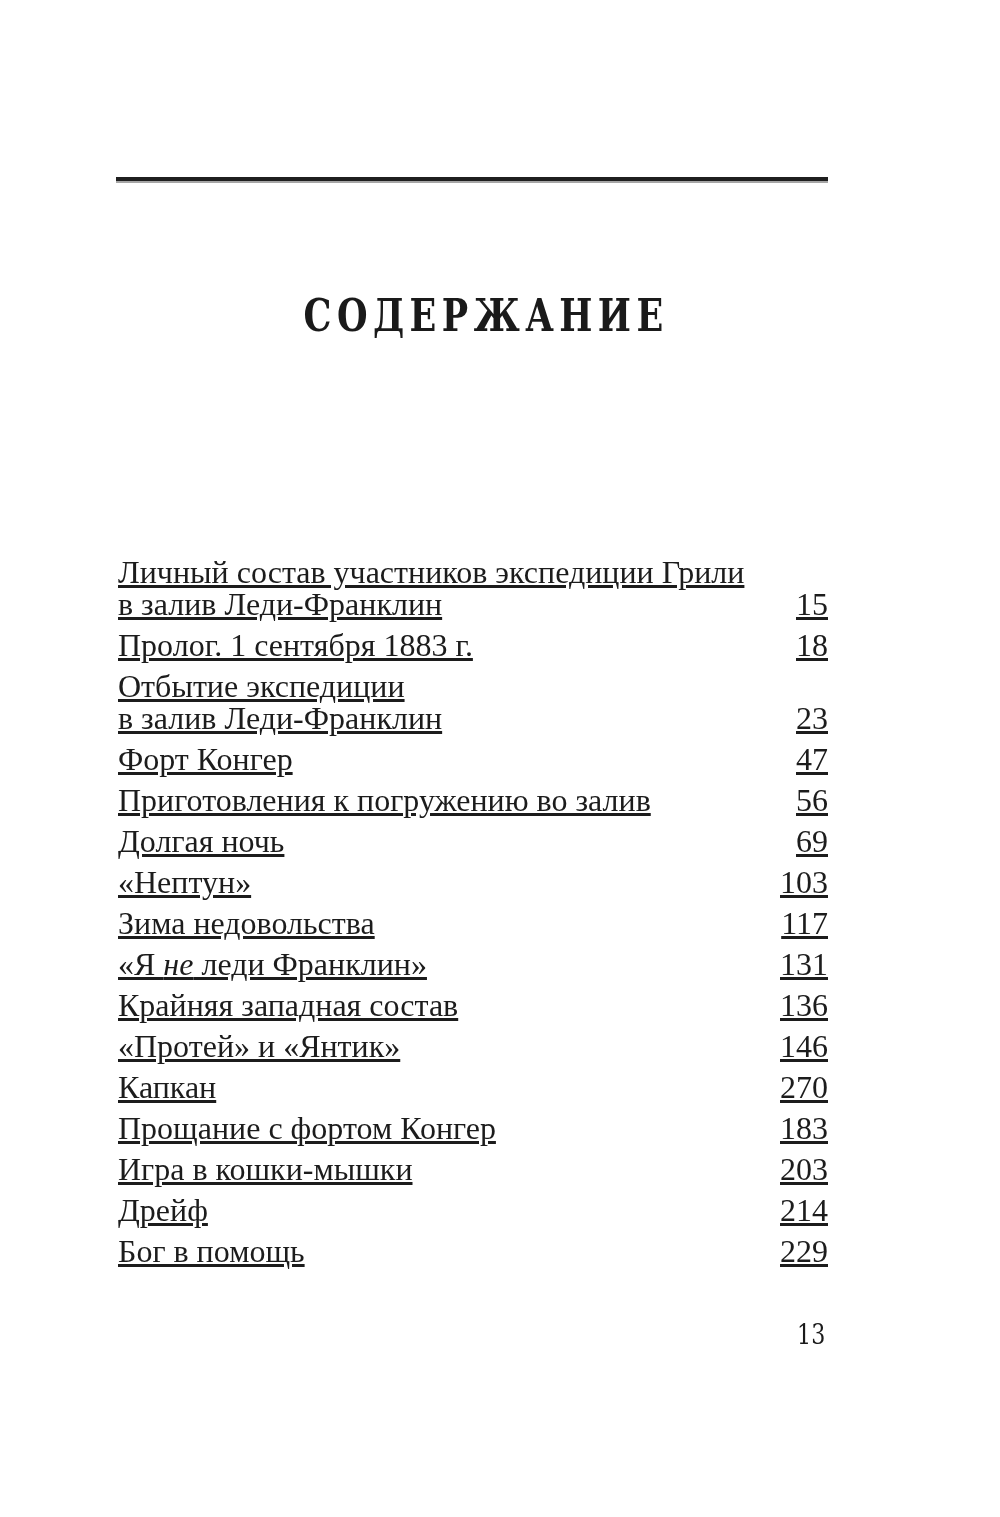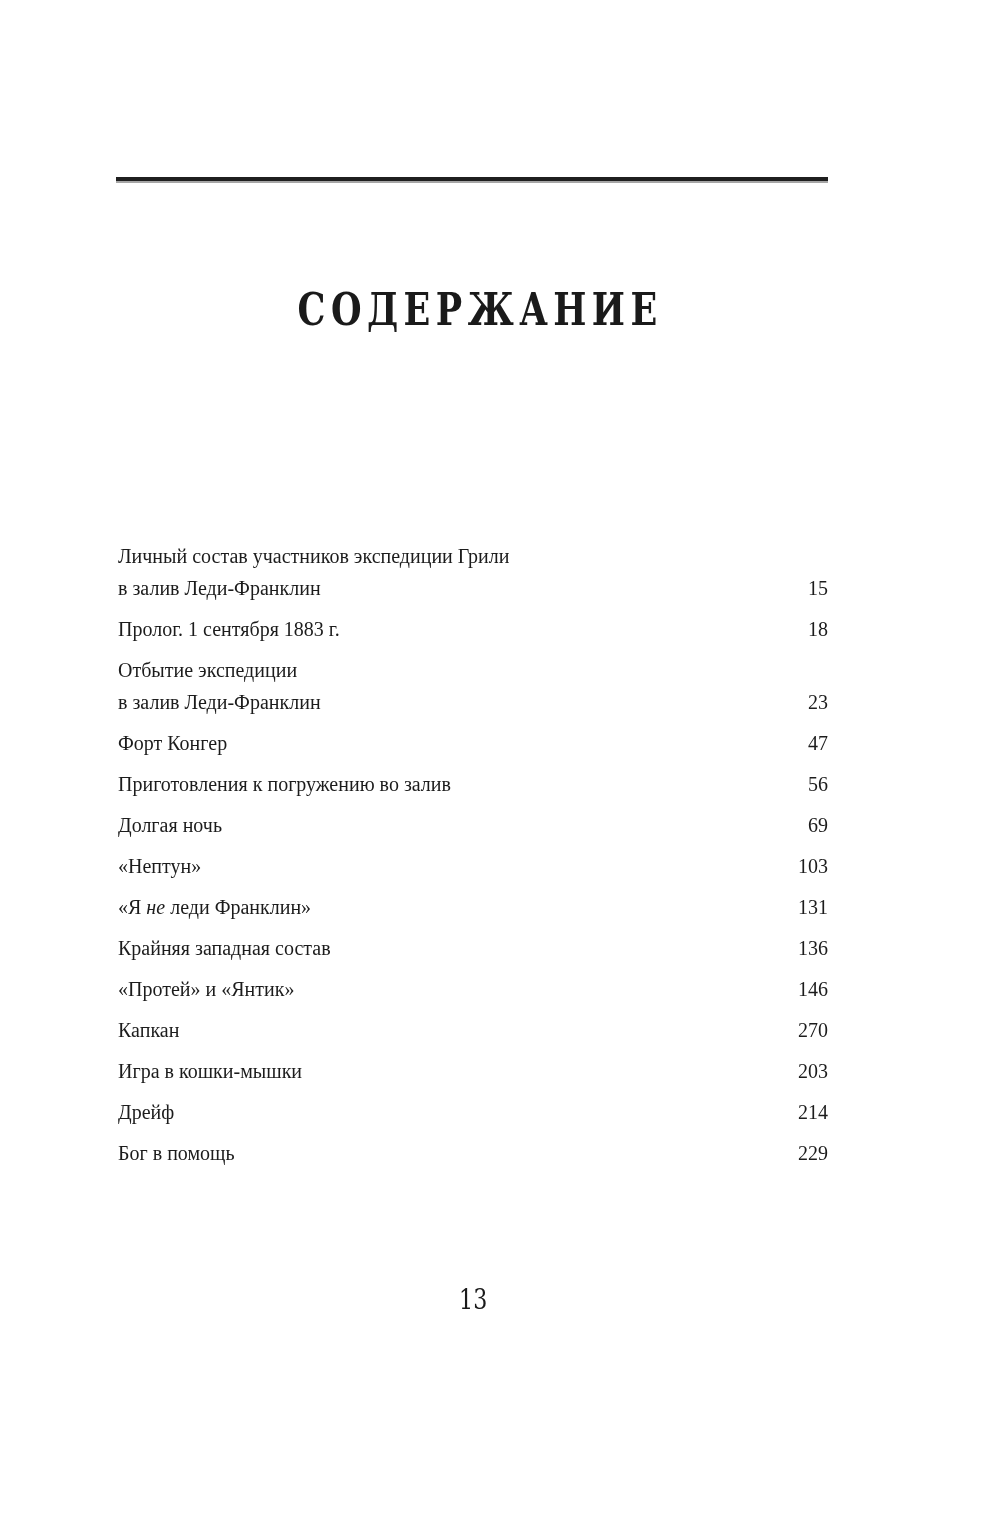--- a/index.html
+++ b/index.html
@@ -34,43 +34,44 @@
   .top-rule .rule-gray {
     height: 2px;
     background: #a6a6a6;
   }
   
   .title {
     position: absolute;
     top: 280px;
     left: 118px;
     width: 710px;
-    margin: 7px;
+    margin: 13px;
     text-align: center;
     font-family: "DejaVu Serif", serif;
     font-weight: 700;
     font-size: 45px;
     line-height: 46px;
     color: #1a1a1a;
     white-space: nowrap;
   }
   .title .squeeze {
     display: inline-block;
     transform: scaleX(0.78);
     transform-origin: center;
     letter-spacing: 7px;
   }
   
   .toc {
     position: absolute;
-    top: 540px;
+    top: 556px;
     left: 118px;
     width: 710px;
-    font-size: 20px;
+    font-size: 32px;
     line-height: 32px;
+    text-decoration: underline;
   }
   .toc-entry {
     display: flex;
     justify-content: space-between;
     align-items: flex-end;
     margin-bottom: 9px;
   }
   .toc-title {
     flex: 1 1 auto;
   }
@@ -78,24 +79,24 @@
     flex: 0 0 auto;
     text-align: right;
     padding-left: 20px;
   }
   .italic {
     font-style: italic;
   }
   
   .folio {
     position: absolute;
-    top: 1284px;
+    top: 1319px;
     left: 118px;
     width: 710px;
-    text-align: center;
+    text-align: right;
     font-family: "DejaVu Serif", serif;
     font-size: 27px;
     line-height: 32px;
     color: #1a1a1a;
   }
   .folio .squeeze {
     display: inline-block;
     transform: scaleX(0.82);
     transform-origin: center;
   }
@@ -154,20 +155,26 @@
         <div class="toc-page">69</div>
       </div>
       <div class="toc-entry">
         <div class="toc-title">
           <div class="toc-line"><span>«Нептун»</span></div>
         </div>
         <div class="toc-page">103</div>
       </div>
       <div class="toc-entry">
         <div class="toc-title">
+          <div class="toc-line"><span>Зима недовольства</span></div>
+        </div>
+        <div class="toc-page">117</div>
+      </div>
+      <div class="toc-entry">
+        <div class="toc-title">
           <div class="toc-line"><span>«Я </span><span class="italic">не</span><span> леди Франклин»</span></div>
         </div>
         <div class="toc-page">131</div>
       </div>
       <div class="toc-entry">
         <div class="toc-title">
           <div class="toc-line"><span>Крайняя западная состав</span></div>
         </div>
         <div class="toc-page">136</div>
       </div>
@@ -175,20 +182,26 @@
         <div class="toc-title">
           <div class="toc-line"><span>«Протей» и «Янтик»</span></div>
         </div>
         <div class="toc-page">146</div>
       </div>
       <div class="toc-entry">
         <div class="toc-title">
           <div class="toc-line"><span>Капкан</span></div>
         </div>
         <div class="toc-page">270</div>
+      </div>
+      <div class="toc-entry">
+        <div class="toc-title">
+          <div class="toc-line"><span>Прощание с фортом Конгер</span></div>
+        </div>
+        <div class="toc-page">183</div>
       </div>
       <div class="toc-entry">
         <div class="toc-title">
           <div class="toc-line"><span>Игра в кошки-мышки</span></div>
         </div>
         <div class="toc-page">203</div>
       </div>
       <div class="toc-entry">
         <div class="toc-title">
           <div class="toc-line"><span>Дрейф</span></div>

